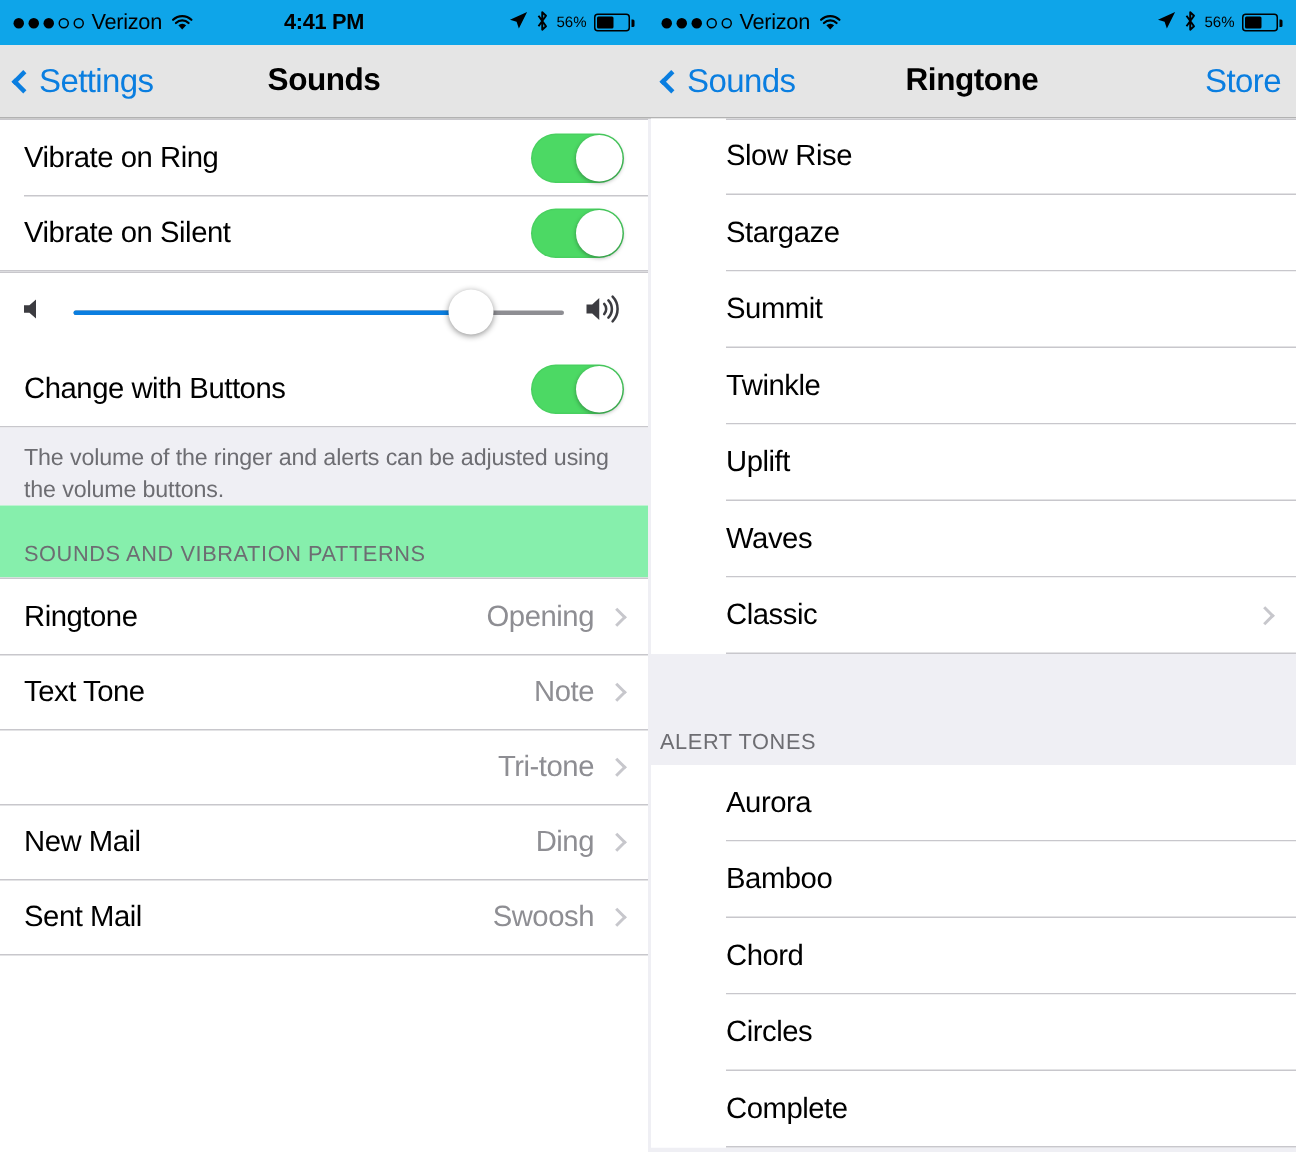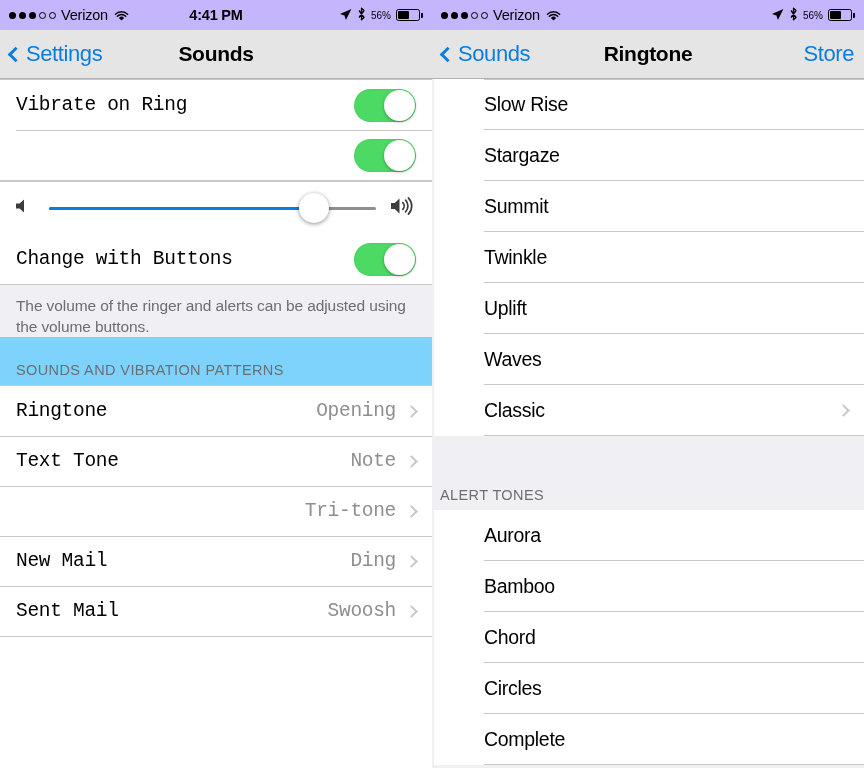--- a/index.html
+++ b/index.html
@@ -9,21 +9,21 @@
     background:#ffffff;
     overflow:hidden;
   }
   .screen { display:flex; width:864px; height:768px; }
   .panel { width:432px; height:768px; position:relative; background:#ffffff; overflow:hidden; }
   .panel.right { background:#efeff4; }
 
   
   .statusbar {
     height:30px; display:flex; align-items:center;
-    padding:0 9px; font-size:14.5px; color:#000; background:#c4b5fd;
+    padding:0 9px; font-size:14.5px; color:#000; background:#0ea5e9;
     position:relative;
   }
   .sb-left { display:flex; align-items:center; gap:5px; }
   .dots { display:flex; align-items:center; gap:3px; }
   .dot { width:7px; height:7px; border-radius:50%; background:#000; }
   .dot.hollow { background:transparent; border:1.3px solid #000; width:7px; height:7px; }
   .carrier { font-size:14.5px; letter-spacing:-0.2px; }
   .wifi { display:inline-block; width:15px; height:12px; position:relative; margin-left:1px; }
   .sb-center {
     position:absolute; left:0; right:0; text-align:center;
@@ -58,21 +58,21 @@
     pointer-events:none;
   }
   .nav-right { margin-left:auto; color:#0a7ee0; font-size:22px; letter-spacing:-0.4px; z-index:2; cursor:pointer; }
 
   
   .section-head {
     background:#efeff4; color:#6d6d72;
     font-size:14.5px; letter-spacing:0.4px;
     display:flex; align-items:flex-end; padding:0 0 7px 16px;
   }
-  .group { background:#fff; border-top:1px solid #c8c7cc; border-bottom:1px solid #c8c7cc;font-family:Liberation Mono, monospace; }
+  .group { background:#fff; border-top:1px solid #c8c7cc; border-bottom:1px solid #c8c7cc; }
   .row {
     height:50px; background:#fff; display:flex; align-items:center;
     padding:0 16px; position:relative; cursor:pointer;
   }
   .row + .row::before {
     content:""; position:absolute; left:16px; right:0; top:0; height:1px; background:#c8c7cc;
   }
   .row.full-sep + .row.full-sep::before { left:0; }
   .row-label { font-size:19.5px; color:#000; letter-spacing:-0.3px; }
   .row-value { margin-left:auto; font-size:19.5px; color:#8e8e93; letter-spacing:-0.3px; }
@@ -184,20 +184,21 @@
 
 
     <div class="group">
       <div class="row">
         <span class="row-label">Vibrate on Ring</span>
         <span class="toggle">
             <span class="knob"></span>
           </span>
       </div>
       <div class="row">
+        <span class="row-label">Vibrate on Silent</span>
         <span class="toggle">
             <span class="knob"></span>
           </span>
       </div>
     </div>
 
 
     <div class="group">
       <div class="slider-row">
         <span>
@@ -221,21 +222,21 @@
       <div class="row">
         <span class="row-label">Change with Buttons</span>
         <span class="toggle">
             <span class="knob"></span>
           </span>
       </div>
     </div>
 
     <div class="footer-note">The volume of the ringer and alerts can be adjusted using the volume buttons.</div>
 
-    <div class="section-head" style="height:48px;background:#7dd3fc">
+    <div class="section-head" style="height:48px;background:#86efac">
       <span>SOUNDS AND VIBRATION PATTERNS</span>
     </div>
 
     <div class="group">
       <div class="row full-sep">
         <span class="row-label">Ringtone</span>
         <span class="row-value">Opening</span>
         <span class="chev"></span>
       </div>
       <div class="row full-sep">

